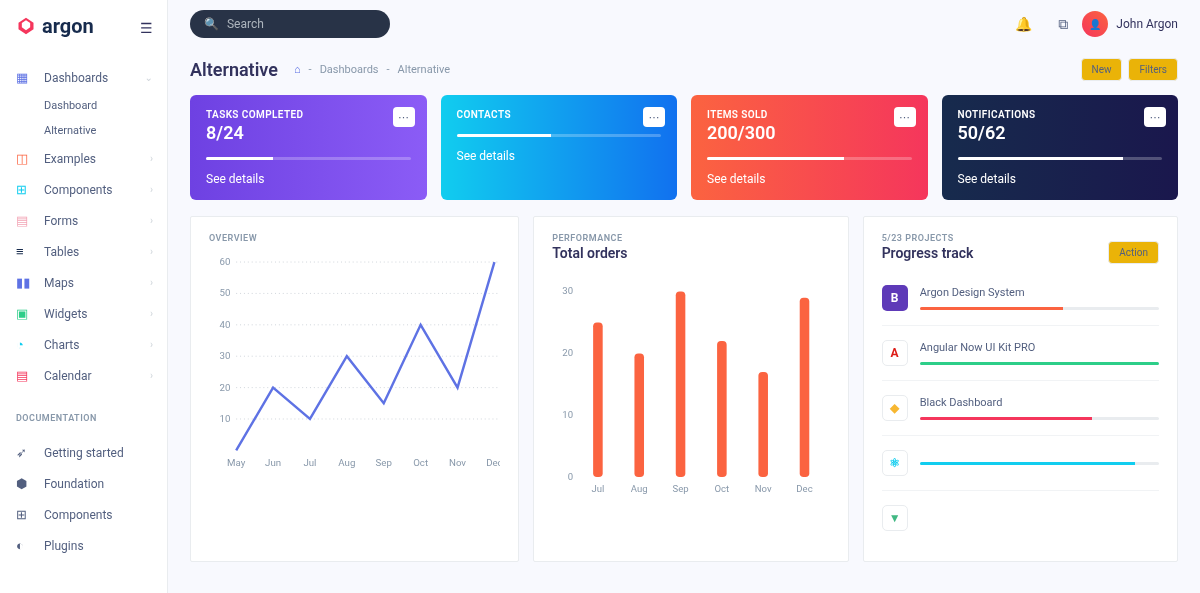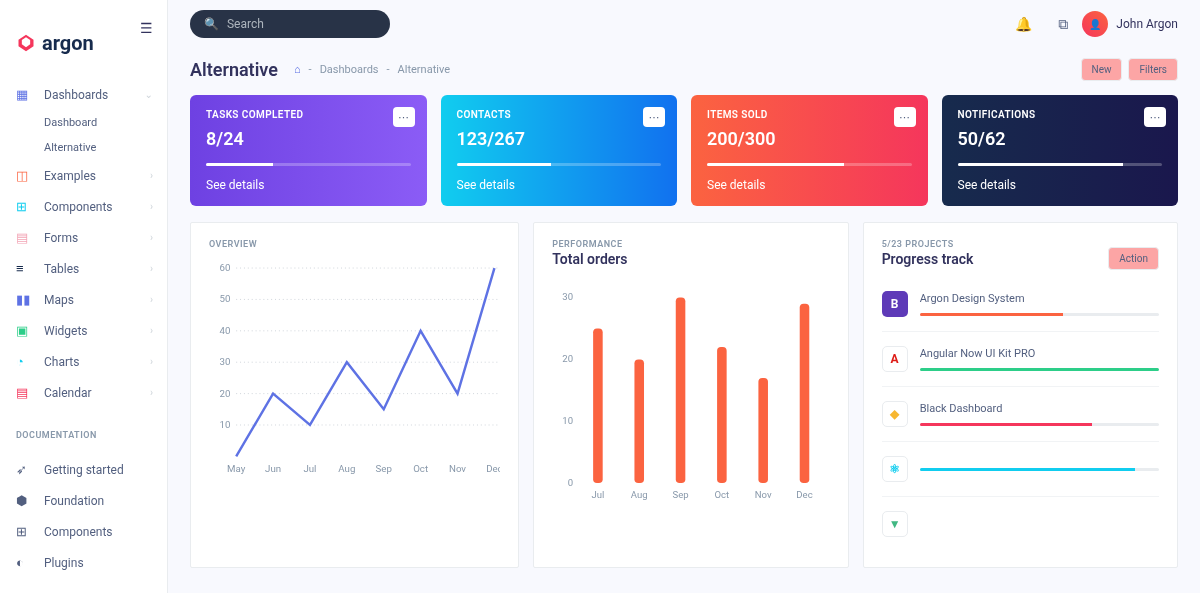--- a/index.html
+++ b/index.html
@@ -1,17 +1,17 @@
 <!DOCTYPE html>
 <html><head>
 <meta charset="utf-8">
 <style>
 *{margin:0;padding:0;box-sizing:border-box;font-family:-apple-system,BlinkMacSystemFont,"Segoe UI",Roboto,sans-serif}
 body{background:#f8f9fe;width:1200px;height:593px;overflow:hidden;color:#32325d}
-.sidebar{position:fixed;left:0;top:0;width:168px;height:100%;background:#fff;border-right:1px solid #e9ecef;padding:31px 0}
+.sidebar{position:fixed;left:0;top:0;width:168px;height:100%;background:#fff;border-right:1px solid #e9ecef;padding:14px 0}
 .logo{display:flex;align-items:center;padding:0 16px 16px;gap:6px}
 .logo-text{font-size:20px;font-weight:700;color:#172b4d}
 .hamburger{position:absolute;left:140px;top:20px;font-size:14px;cursor:pointer}
 .nav{padding:8px 0}
 .nav-item{display:flex;align-items:center;padding:8px 16px;font-size:12px;color:#525f7f;cursor:pointer;position:relative}
 .nav-item .ni{width:18px;margin-right:10px;font-size:13px}
 .nav-item .chev{position:absolute;right:14px;color:#ced4da;font-size:10px}
 .nav-sub{padding-left:44px;font-size:11px;color:#525f7f}
 .nav-sub div{padding:6px 0;cursor:pointer}
 .nav-heading{padding:14px 16px 6px;font-size:9px;letter-spacing:.5px;color:#8898aa;font-weight:600}
@@ -20,30 +20,30 @@
 .search{background:#283347;border-radius:20px;padding:7px 14px;width:200px;display:flex;align-items:center;gap:8px;color:#adb5bd;font-size:12px}
 .spacer{flex:1}
 .topicon{color:#525f7f;font-size:14px;cursor:pointer;margin-left:12px}
 .user{display:flex;align-items:center;gap:8px;font-size:12px;cursor:pointer}
 .avatar{width:26px;height:26px;border-radius:50%;background:linear-gradient(45deg,#f5365c,#fb6340);display:flex;align-items:center;justify-content:center;color:#fff;font-size:10px}
 .header{display:flex;align-items:center;padding:10px 22px 14px}
 .page-title{font-size:18px;font-weight:600;margin-right:16px}
 .breadcrumb{font-size:11px;color:#8898aa;display:flex;gap:8px;align-items:center}
 .breadcrumb a{color:#8898aa;text-decoration:none}
 .hdr-actions{margin-left:auto;display:flex;gap:6px}
-.btn-sm{background:#fca5a5;border:1px solid #e9ecef;border-radius:4px;padding:5px 10px;font-size:10px;cursor:pointer;color:#525f7f}
+.btn-sm{background:#eab308;border:1px solid #e9ecef;border-radius:4px;padding:5px 10px;font-size:10px;cursor:pointer;color:#525f7f}
 .cards{display:flex;gap:14px;padding:0 22px 16px}
 .card{flex:1;border-radius:6px;padding:14px 16px;color:#fff;position:relative}
 .c1{background:linear-gradient(90deg,#2dce89 0%,#7c3aed 30%)}
 .c1{background:linear-gradient(90deg,#6e41e2,#8b5cf6)}
 .c2{background:linear-gradient(90deg,#11cdef,#1171ef)}
 .c3{background:linear-gradient(90deg,#fb6340,#f5365c)}
 .c4{background:linear-gradient(90deg,#172b4d,#1a174d)}
 .card-label{font-size:10px;font-weight:600;letter-spacing:.4px}
-.card-value{font-size:18px;font-weight:600;margin-top:8px}
+.card-value{font-size:18px;font-weight:600;margin-top:2px}
 .card-dots{position:absolute;right:12px;top:12px;background:#fff;width:22px;height:20px;border-radius:4px;display:flex;align-items:center;justify-content:center;color:#525f7f;font-size:11px;cursor:pointer}
 .progress{height:3px;background:rgba(255,255,255,.25);margin:14px 0 12px;border-radius:2px;overflow:hidden}
 .progress-bar{height:100%;background:#fff}
 .card-link{font-size:12px;font-weight:400;cursor:pointer}
 .panels{display:flex;gap:14px;padding:0 22px}
 .panel{background:#fff;border-radius:2px;padding:16px 18px;border:1px solid #e9ecef}
 .p1{flex:1.05}
 .p2{flex:1}
 .p3{flex:1}
 .panel-overline{font-size:9px;letter-spacing:.5px;color:#8898aa;font-weight:600}
@@ -183,21 +183,20 @@
   <div class="card-label">TASKS COMPLETED</div>
   <div class="card-value">8/24</div>
   <div class="progress">
           <div class="progress-bar" style="width:33%"></div>
         </div>
   <div class="card-link">See details</div>
       </div>
       <div class="card c2">
         <div class="card-dots">⋯</div>
   <div class="card-label">CONTACTS</div>
-  <div class="card-value">123/267</div>
   <div class="progress">
           <div class="progress-bar" style="width:46%"></div>
         </div>
   <div class="card-link">See details</div>
       </div>
       <div class="card c3">
         <div class="card-dots">⋯</div>
   <div class="card-label">ITEMS SOLD</div>
   <div class="card-value">200/300</div>
   <div class="progress">

